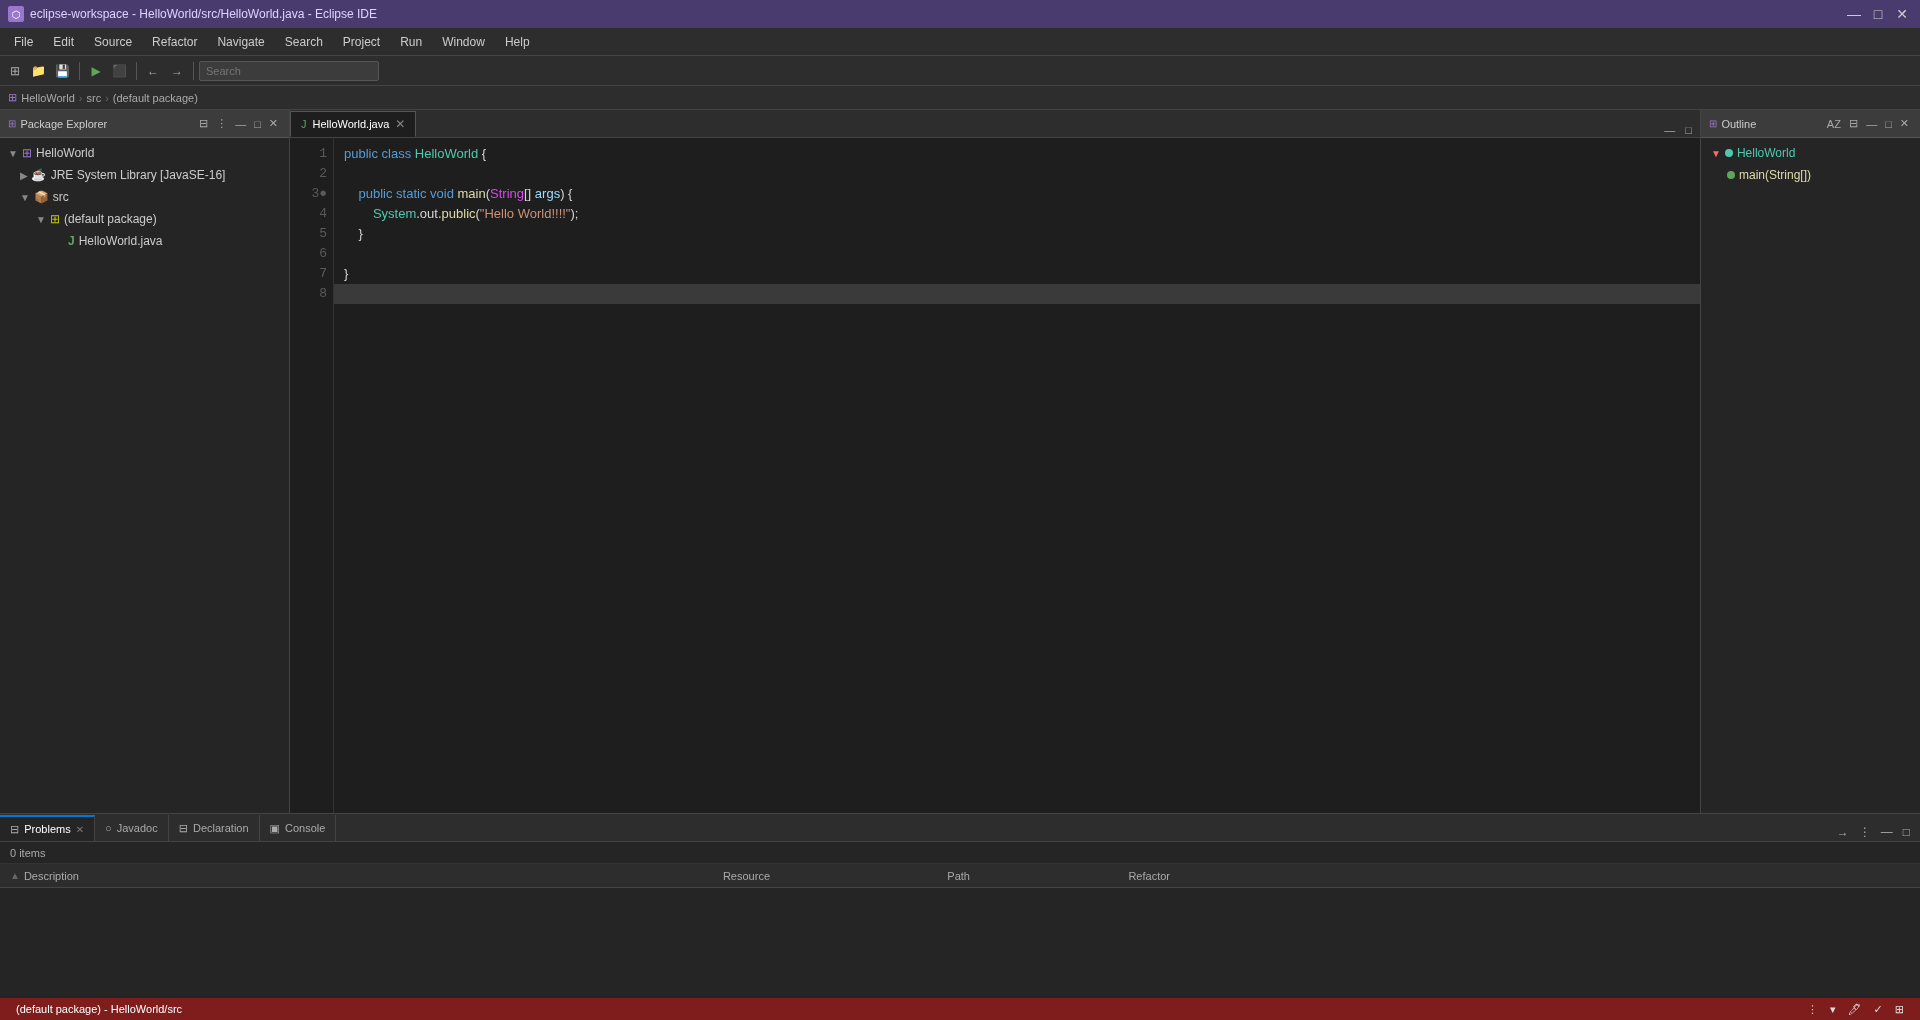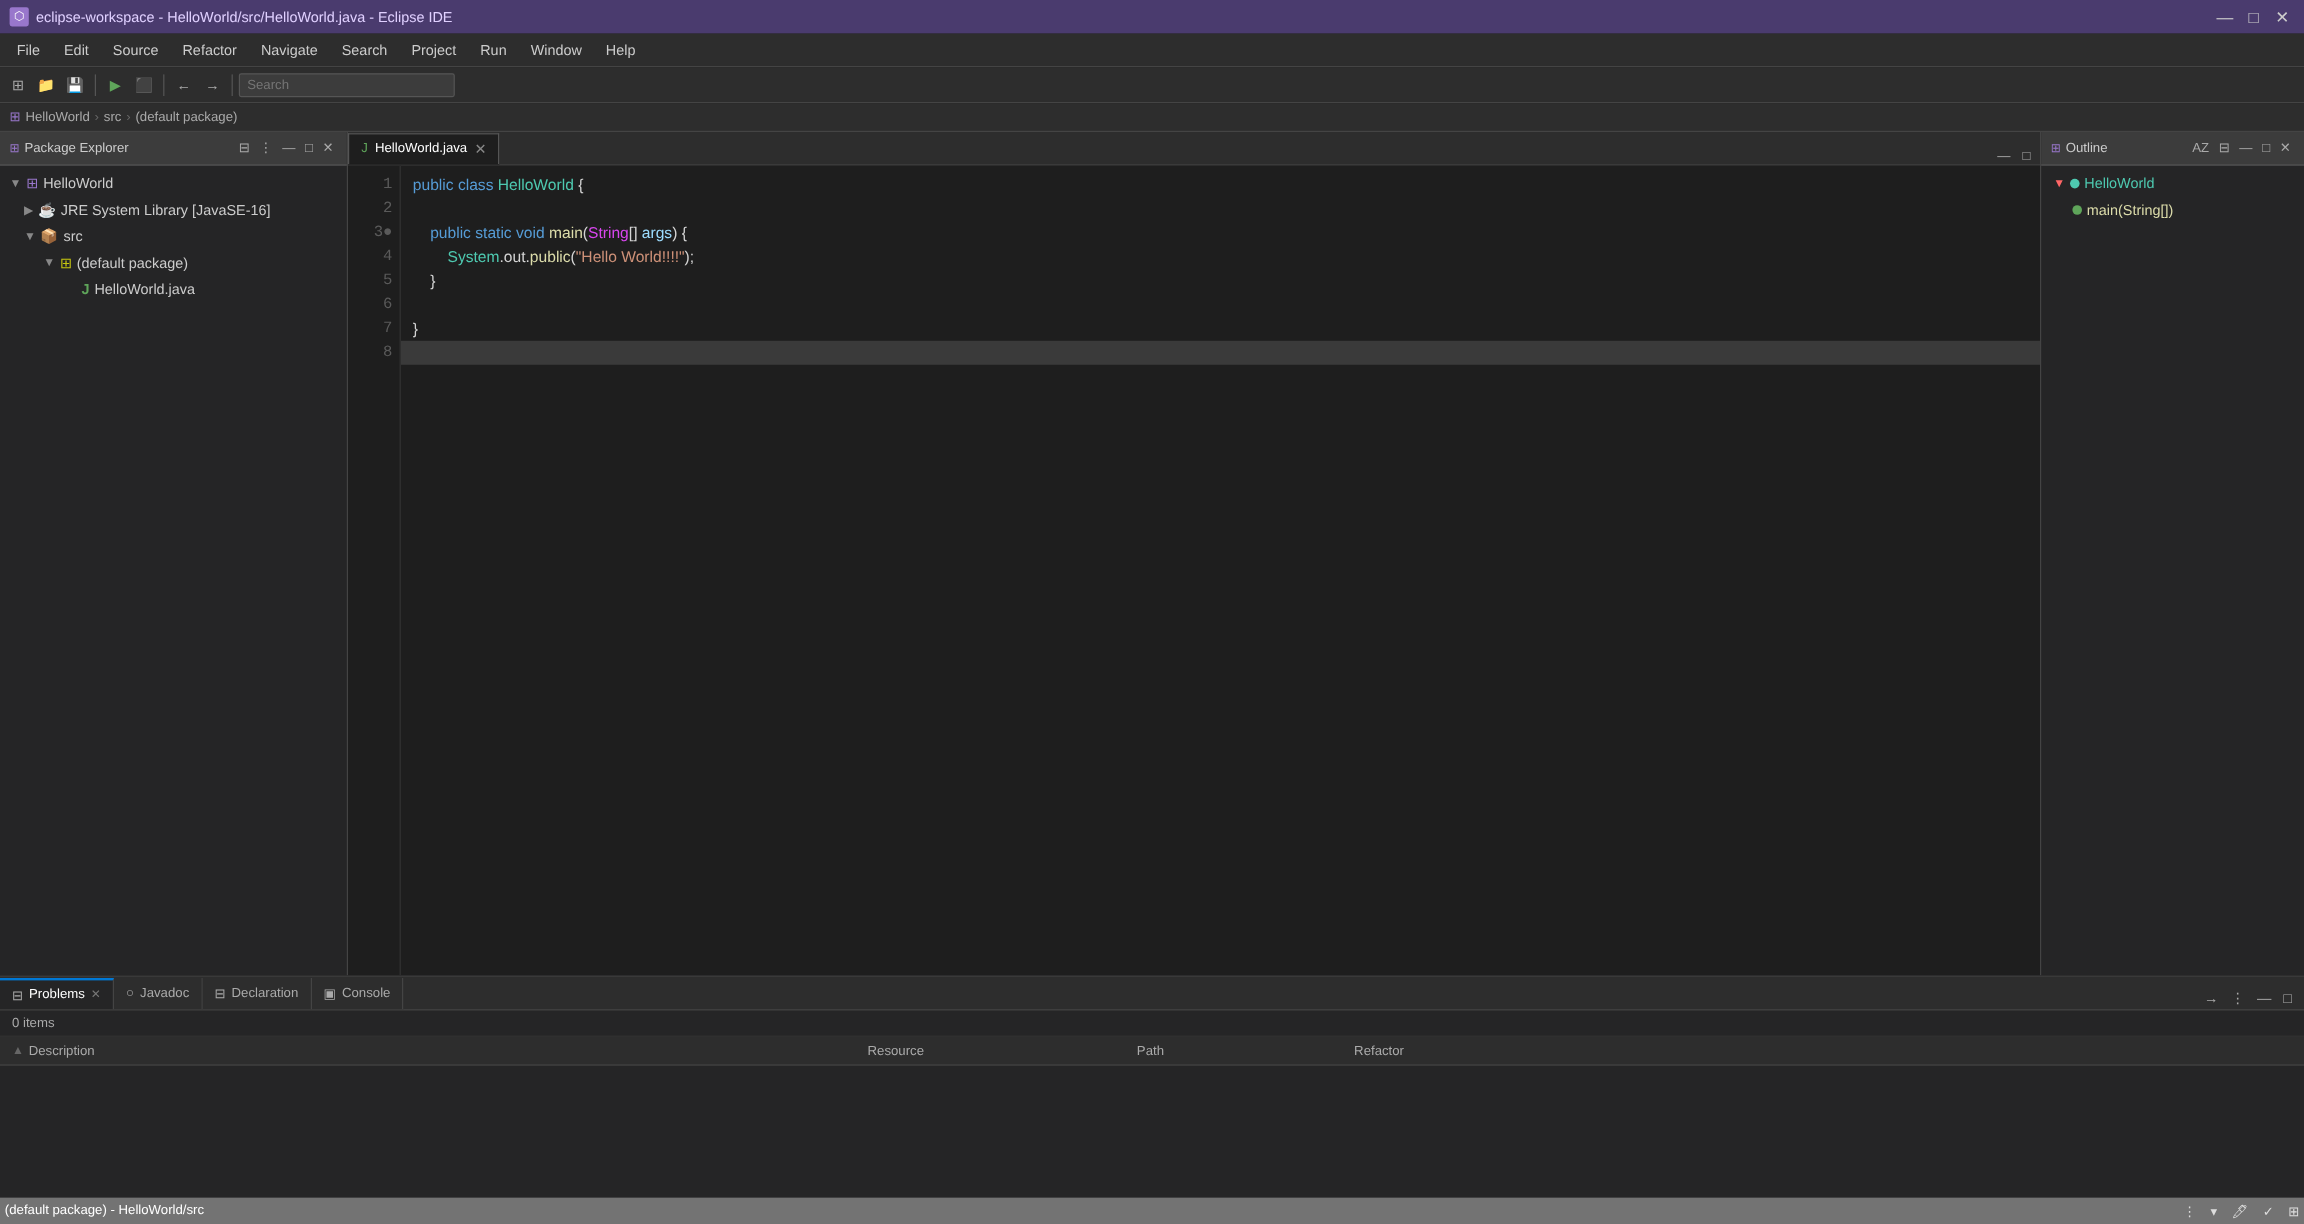--- a/index.html
+++ b/index.html
@@ -386,25 +386,25 @@
       gap: 4px;
       font-size: 12px;
       color: #ccc;
       cursor: pointer;
     }
     .outline-item-child { padding-left: 26px; }
     .outline-green-dot { width:8px; height:8px; background:#4ec9b0; border-radius:50%; display:inline-block; }
 
     
     #status-bar {
-      background: #737373;
+      background: #7f1d1d;
       height: 22px;
       display: flex;
       align-items: center;
-      padding: 0 4px;
+      padding: 0 16px;
       font-size: 11px;
       color: #fff;
       flex-shrink: 0;
       justify-content: space-between;
     }
     #status-bar .status-right {
       display: flex; gap: 12px; align-items: center;
     }
     .status-item { color: #ddd; font-size: 11px; }
 

